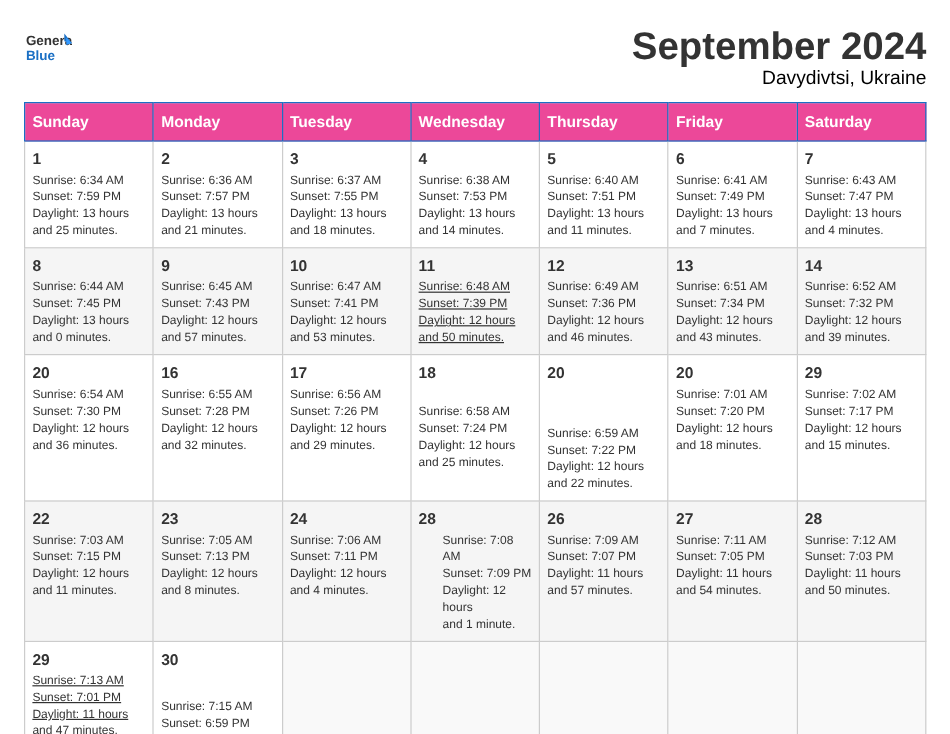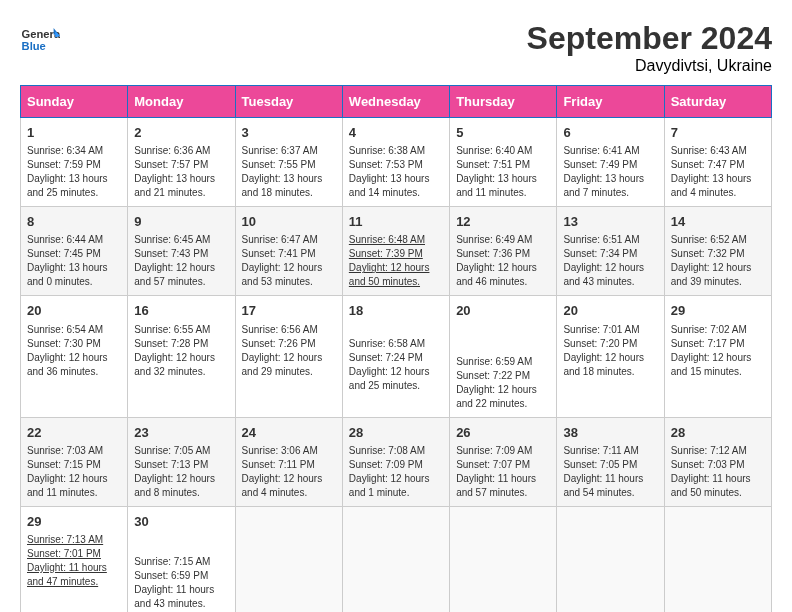--- a/index.html
+++ b/index.html
@@ -272,41 +272,41 @@
         </td>
         <td>
           <span class="day-num">23</span>
           <div class="day-info" style="white-space: pre-line;">Sunrise: 7:05 AM
 Sunset: 7:13 PM
 Daylight: 12 hours
 and 8 minutes.</div>
         </td>
         <td>
           <span class="day-num">24</span>
-          <div class="day-info" style="white-space: pre-line;">Sunrise: 3:06 AM
+          <div class="day-info" style="white-space: pre-line;">Sunrise: 7:06 AM
 Sunset: 7:11 PM
 Daylight: 12 hours
 and 4 minutes.</div>
         </td>
         <td>
           <span class="day-num">28</span>
-          <div class="day-info" style="white-space: pre-line;">Sunrise: 7:08 AM
+          <div class="day-info" style="white-space: pre-line; margin-left: 20px;">Sunrise: 7:08 AM
 Sunset: 7:09 PM
 Daylight: 12 hours
 and 1 minute.</div>
         </td>
         <td>
           <span class="day-num">26</span>
           <div class="day-info" style="white-space: pre-line;">Sunrise: 7:09 AM
 Sunset: 7:07 PM
 Daylight: 11 hours
 and 57 minutes.</div>
         </td>
         <td>
-          <span class="day-num">38</span>
+          <span class="day-num">27</span>
           <div class="day-info" style="white-space: pre-line;">Sunrise: 7:11 AM
 Sunset: 7:05 PM
 Daylight: 11 hours
 and 54 minutes.</div>
         </td>
         <td>
           <span class="day-num">28</span>
           <div class="day-info" style="white-space: pre-line;">Sunrise: 7:12 AM
 Sunset: 7:03 PM
 Daylight: 11 hours

